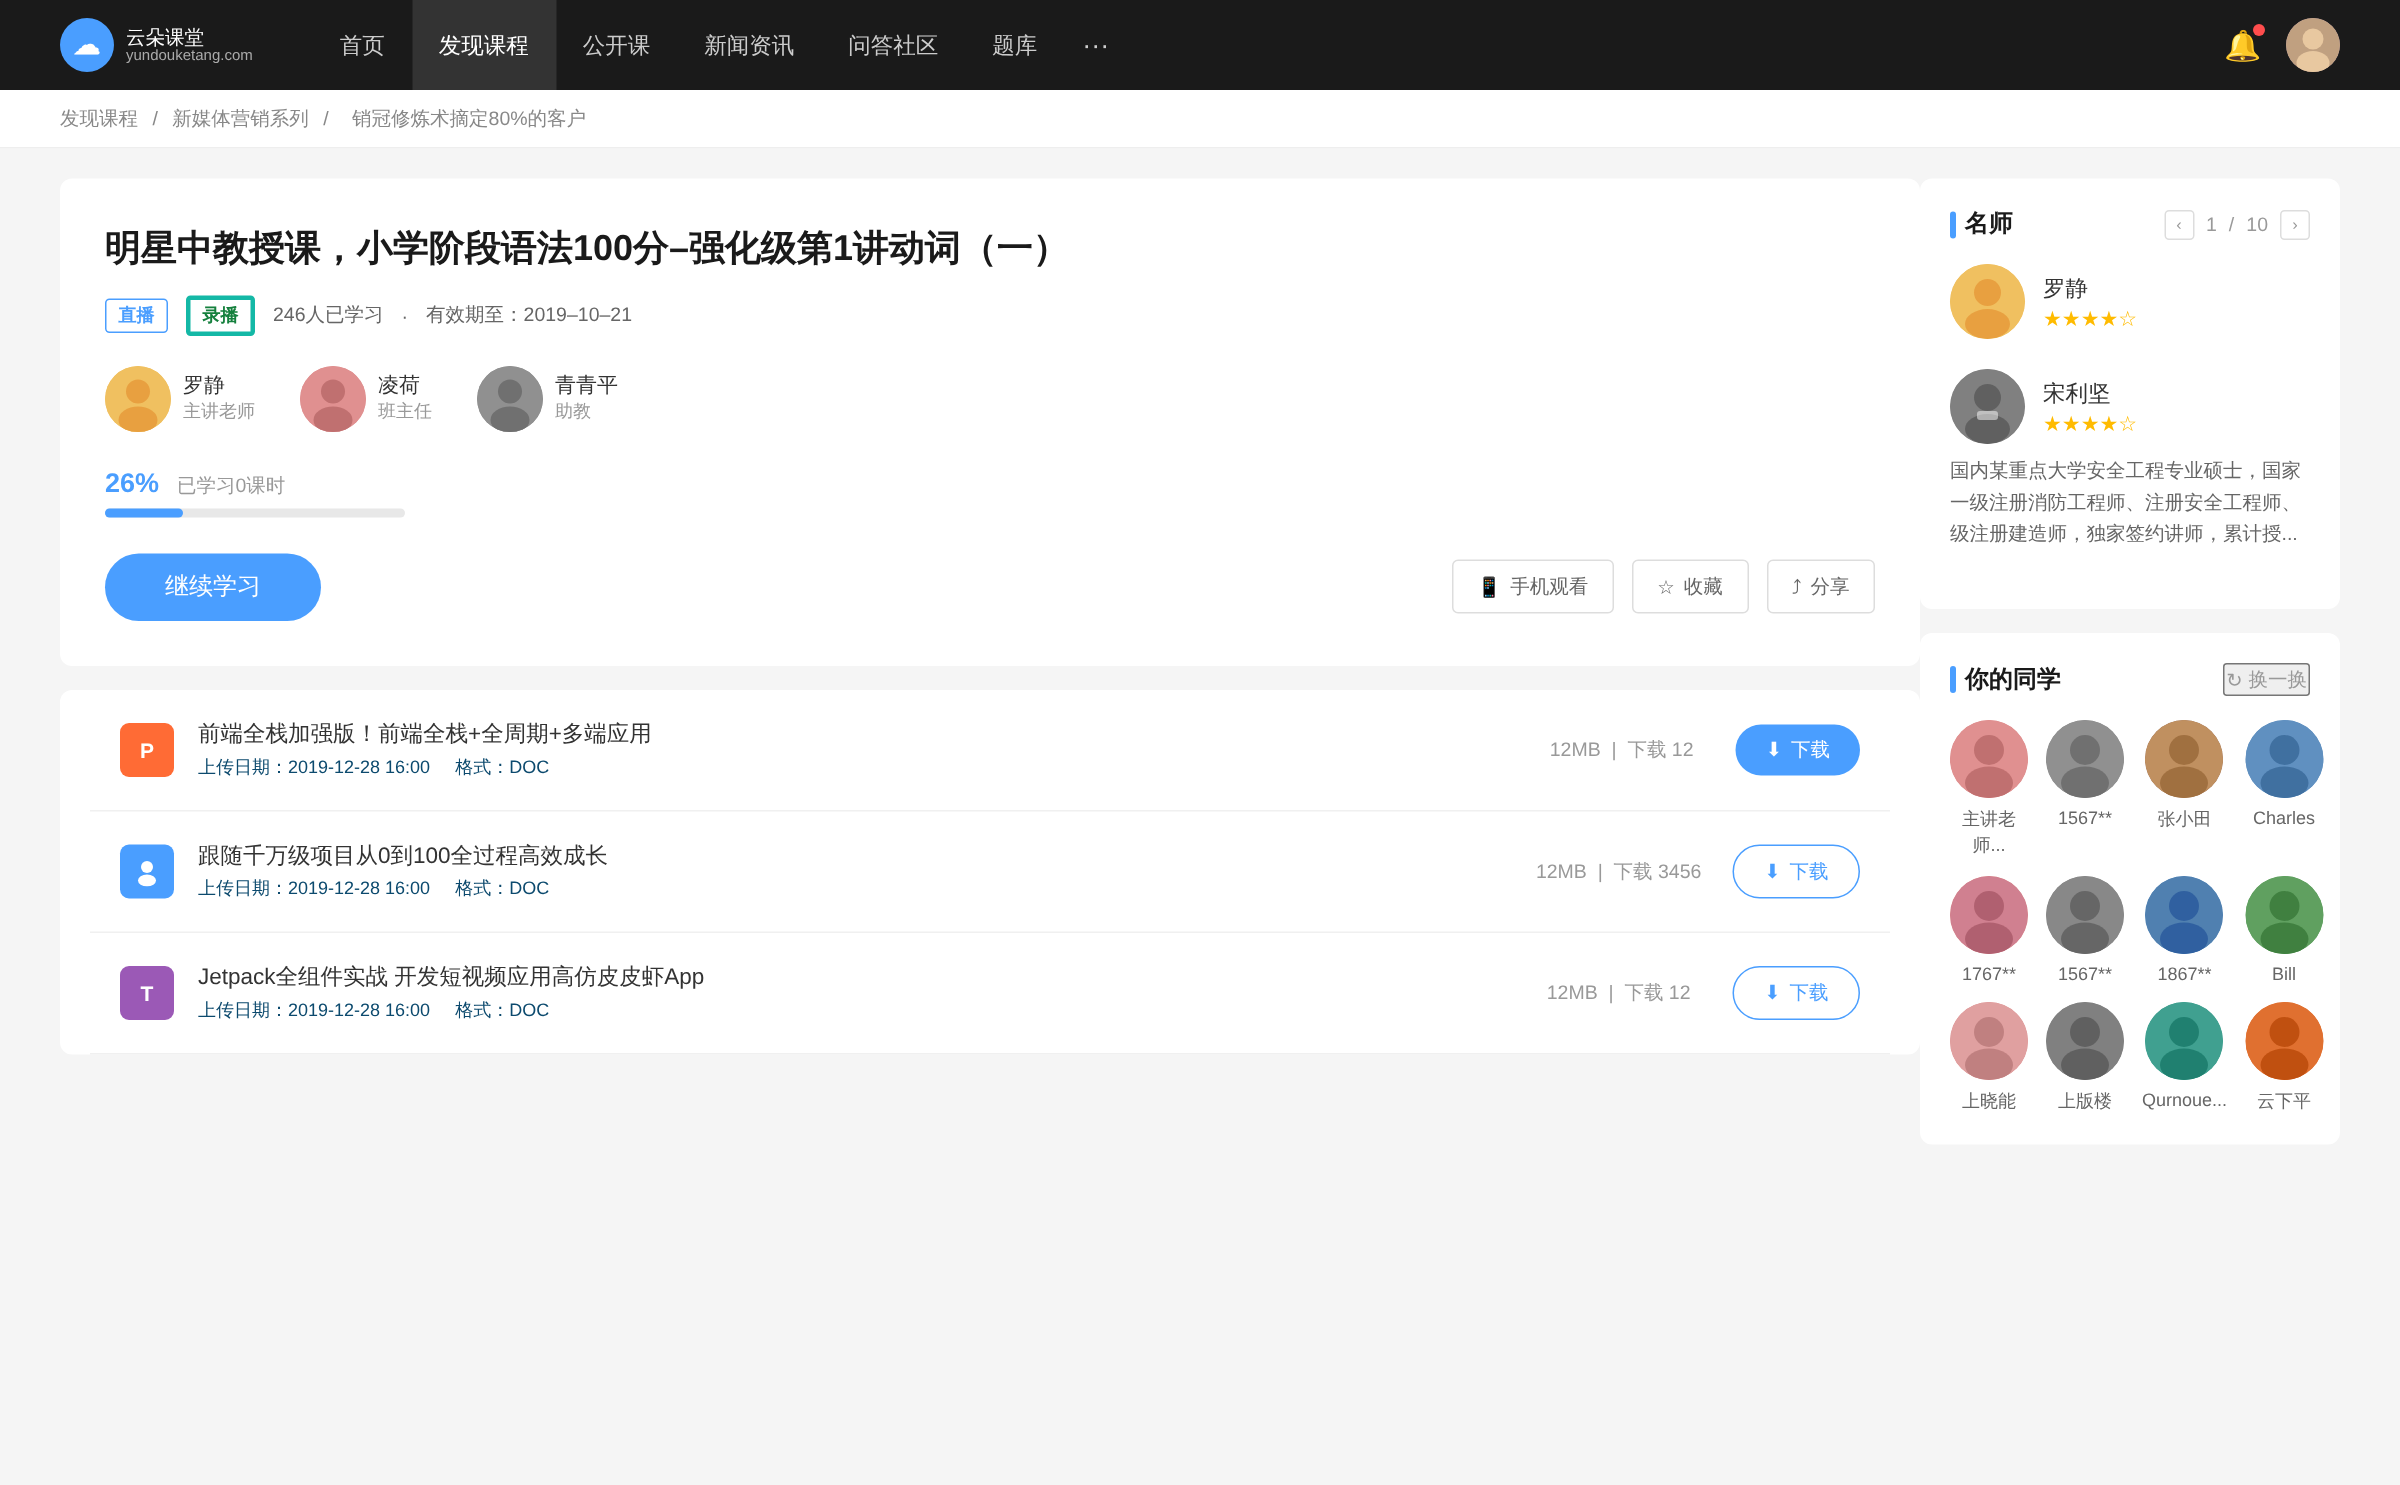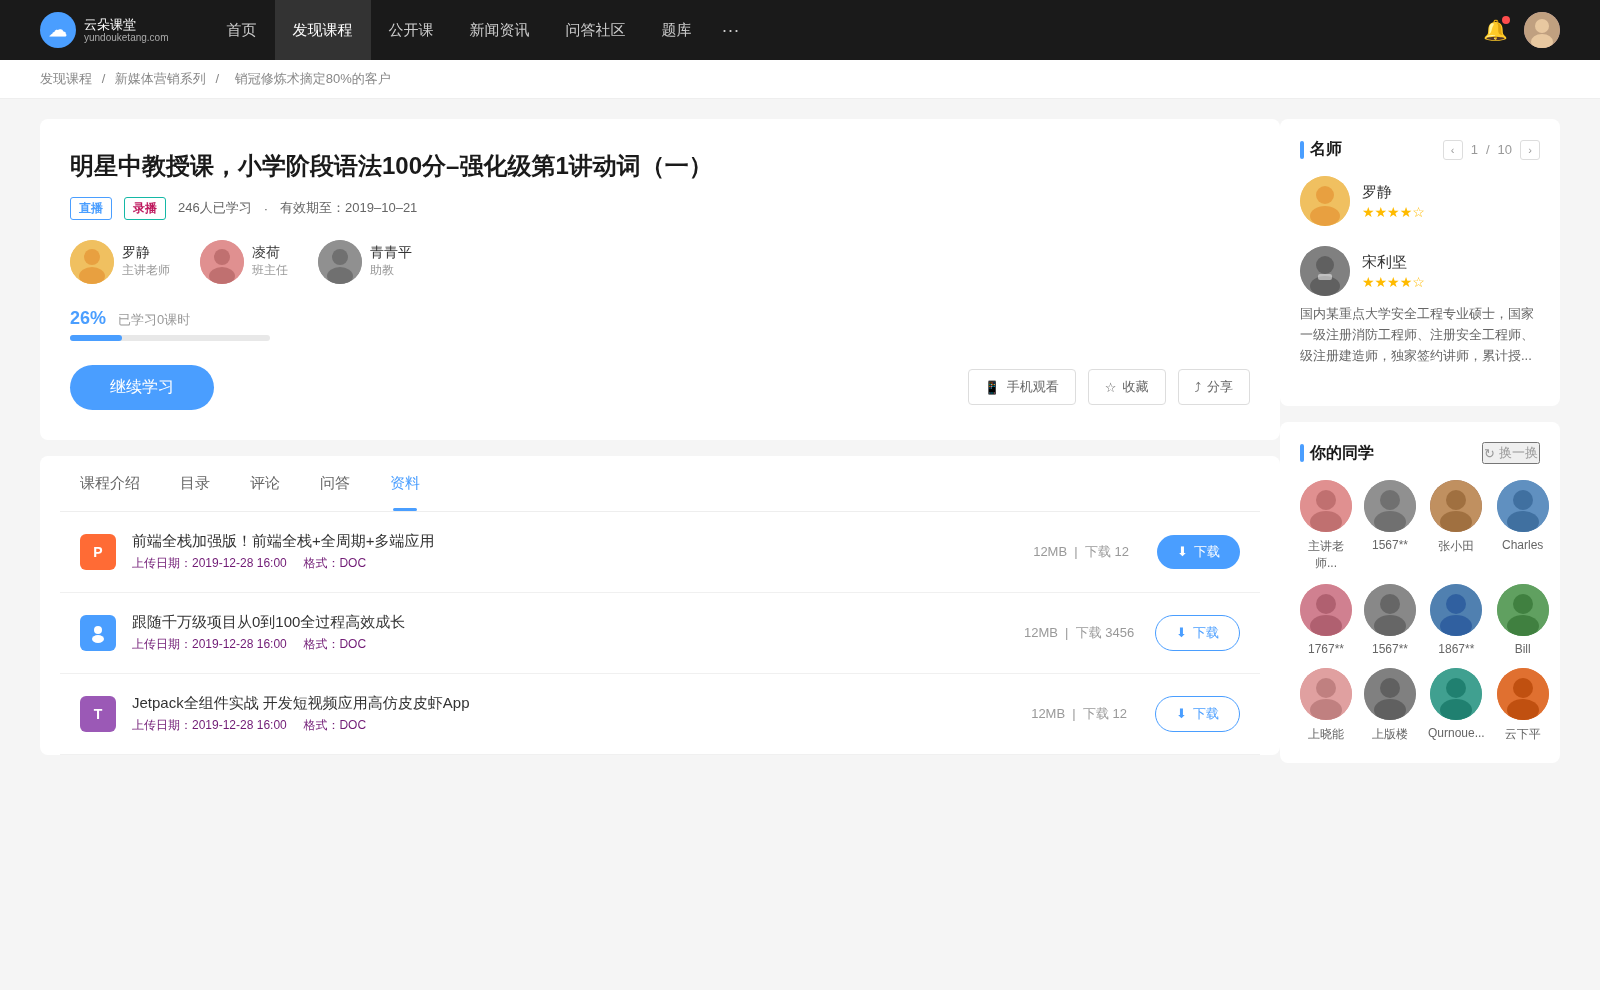--- a/index.html
+++ b/index.html
@@ -32,21 +32,21 @@
 
     
     .left-panel { flex: 1; }
 
     
     .course-card { background: white; border-radius: 8px; padding: 30px; margin-bottom: 16px; }
     .course-title { font-size: 24px; font-weight: bold; color: #1a1a1a; margin-bottom: 14px; line-height: 1.4; }
     .course-meta { display: flex; align-items: center; gap: 12px; margin-bottom: 20px; font-size: 13px; color: #666; }
     .tag { padding: 2px 8px; border-radius: 3px; font-size: 12px; font-weight: bold; }
     .tag-live { background: transparent; border: 1px solid #4a9eff; color: #4a9eff; }
-    .tag-record { background: transparent; border: 1px solid #14b8a6; color: #be185d; font-family: Liberation Mono, monospace; }
+    .tag-record { background: transparent; border: 3px solid #14b8a6; color: #15803d; font-family: Liberation Mono, monospace; }
     .teachers { display: flex; gap: 30px; margin-bottom: 24px; }
     .teacher-item { display: flex; align-items: center; gap: 8px; }
     .teacher-avatar { width: 44px; height: 44px; border-radius: 50%; background: #ddd; overflow: hidden; display: flex; align-items: center; justify-content: center; font-size: 20px; }
     .teacher-name { font-size: 14px; color: #333; font-weight: 500; }
     .teacher-role { font-size: 12px; color: #999; }
     .progress-section { margin-bottom: 24px; }
     .progress-label { color: #4a9eff; font-size: 18px; font-weight: bold; margin-bottom: 4px; }
     .progress-sublabel { color: #999; font-size: 13px; display: inline-block; margin-left: 8px; }
     .progress-bar-bg { width: 200px; height: 6px; background: #e8e8e8; border-radius: 3px; margin-top: 6px; }
     .progress-bar-fill { height: 6px; background: #4a9eff; border-radius: 3px; }
@@ -64,21 +64,21 @@
 
     
     .resource-list { padding: 0; }
     .resource-item { display: flex; align-items: center; padding: 20px 20px; border-bottom: 1px solid #f0f0f0; gap: 16px; }
     .resource-icon { width: 36px; height: 36px; border-radius: 6px; display: flex; align-items: center; justify-content: center; color: white; font-weight: bold; font-size: 14px; flex-shrink: 0; }
     .icon-p { background: #ff6b35; }
     .icon-u { background: #4a9eff; }
     .icon-t { background: #9b59b6; }
     .resource-info { flex: 1; }
     .resource-name { font-size: 15px; color: #333; font-weight: 500; margin-bottom: 4px; }
-    .resource-meta { font-size: 12px; color: #701a75; }
+    .resource-meta { font-size: 12px; color: #0c4a6e; }
     .resource-size { color: #999; font-size: 13px; min-width: 120px; text-align: center; }
     .btn-download { border: 1px solid #4a9eff; background: white; color: #4a9eff; padding: 8px 20px; border-radius: 20px; cursor: pointer; font-size: 13px; display: flex; align-items: center; gap: 6px; }
     .btn-download-filled { background: #4a9eff; color: white; border: none; padding: 8px 20px; border-radius: 20px; cursor: pointer; font-size: 13px; display: flex; align-items: center; gap: 6px; }
 
     
     .right-sidebar { width: 280px; flex-shrink: 0; }
     .sidebar-card { background: white; border-radius: 8px; padding: 20px; margin-bottom: 16px; }
     .sidebar-title { font-size: 16px; font-weight: bold; color: #1a1a1a; margin-bottom: 16px; display: flex; align-items: center; gap: 6px; }
     .sidebar-title::before { content: ''; width: 4px; height: 18px; background: #4a9eff; border-radius: 2px; display: inline-block; }
     .sidebar-title-right { margin-left: auto; display: flex; align-items: center; gap: 8px; color: #999; font-size: 13px; font-weight: normal; }
@@ -226,27 +226,20 @@
           </button>
           <button class="action-btn">
             <span>⤴</span>
             <span>分享</span>
           </button>
         </div>
       </div>
     </div>
 
     <div class="tabs-card">
-      <div class="tabs">
-        <div class="tab">课程介绍</div>
-        <div class="tab">目录</div>
-        <div class="tab">评论</div>
-        <div class="tab">问答</div>
-        <div class="tab active">资料</div>
-      </div>
       <div class="resource-list">
 
         <div class="resource-item">
           <div class="resource-icon icon-p">P</div>
           <div class="resource-info">
             <div class="resource-name">前端全栈加强版！前端全栈+全周期+多端应用</div>
             <div class="resource-meta">
               <span>上传日期：2019-12-28  16:00</span>
               &nbsp;&nbsp;&nbsp;
               <span>格式：DOC</span>

